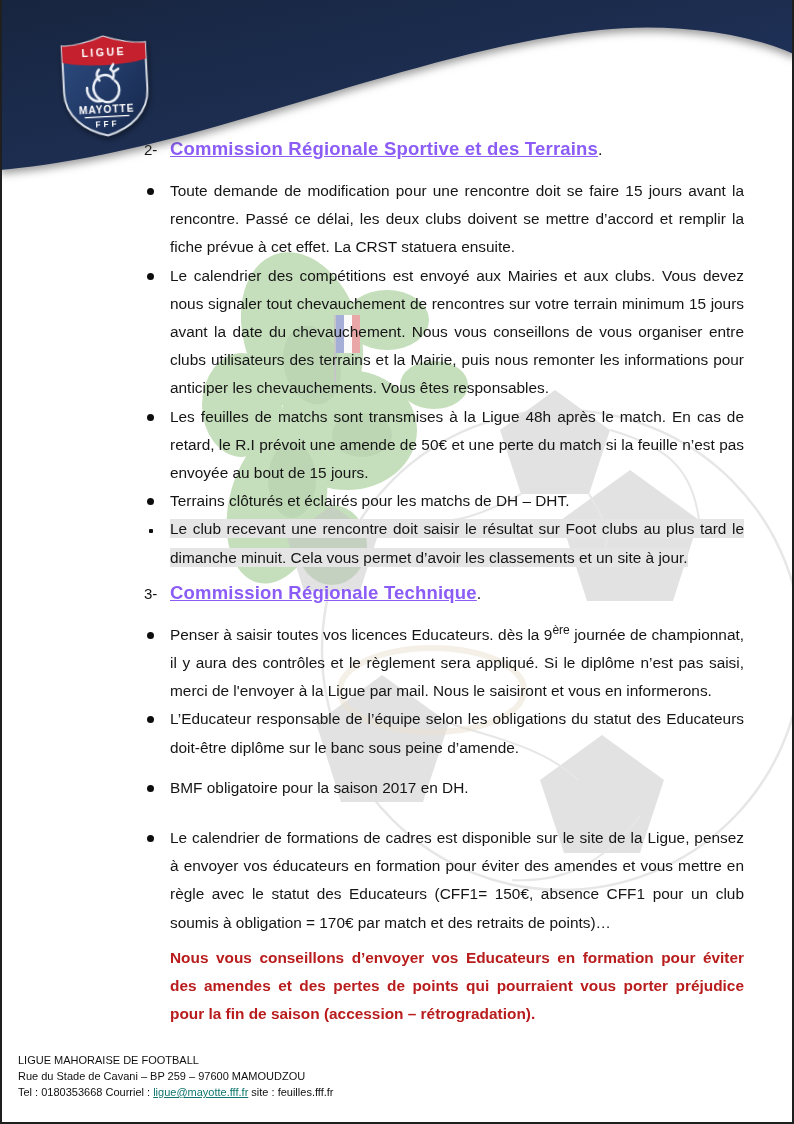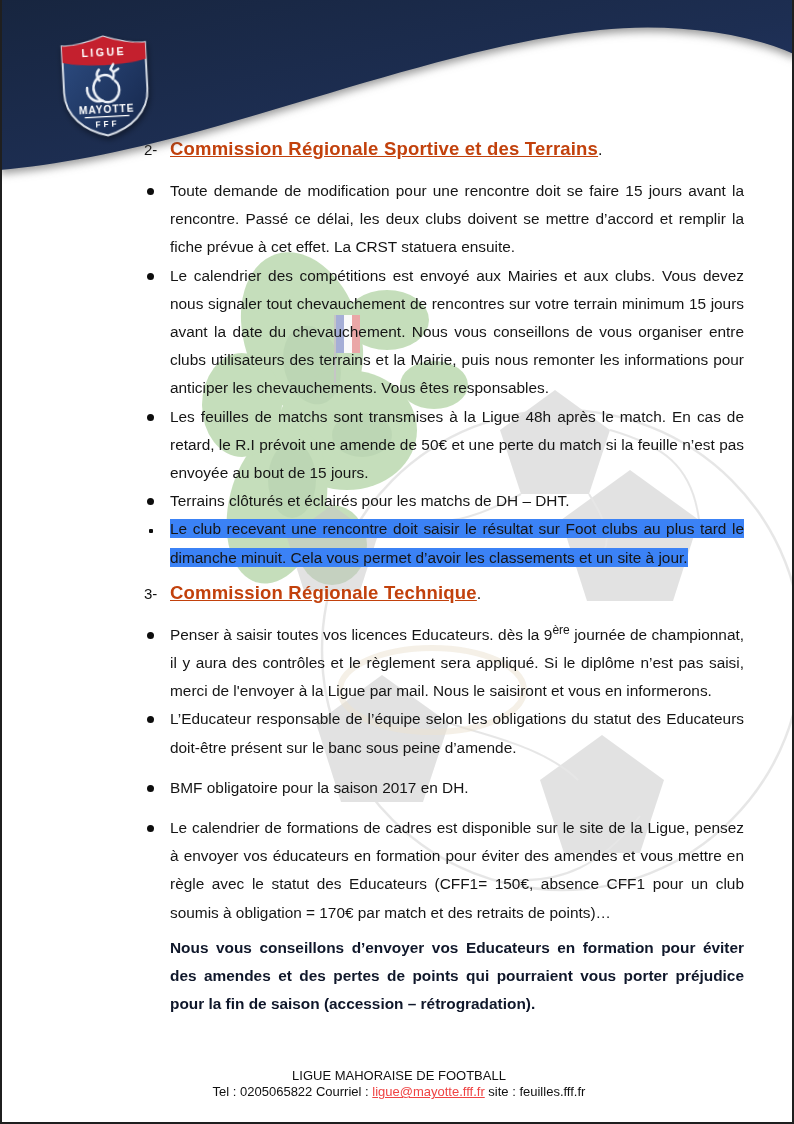--- a/index.html
+++ b/index.html
@@ -14,39 +14,39 @@
   .header-bg .navy { filter: drop-shadow(0px 4px 4px rgba(70,70,70,.55)); }
   .logo-wrap { position:absolute; top:34px; left:55px; width:97px; height:104px; z-index:3; transform:rotate(-3deg); }
   .logo-wrap svg { filter: drop-shadow(1px 3px 3px rgba(0,0,0,.45)); }
 
   .watermark { position:absolute; top:215px; left:0; width:794px; height:720px; z-index:0; pointer-events:none; }
 
   .content { position:relative; z-index:1; padding:136px 52px 0 142px; width:794px; }
 
   h2 { margin:0 0 14px 0; font-size:18.5px; line-height:26px; font-weight:normal; }
   h2 .num { display:inline-block; width:26px; font-size:15px; color:#111; }
-  h2 .ht  { font-weight:bold; text-decoration:underline; color:#c2410c; letter-spacing:.2px; }
+  h2 .ht  { font-weight:bold; text-decoration:underline; color:#8b5cf6; letter-spacing:.2px; }
   h2 .hs  { font-size:16px; }
   h2.second { margin-top:8px; }
 
   .b-item { display:flex; margin:0; }
   .b-item .dot { flex:none; width:26px; position:relative; }
   .b-item .dot::before { content:''; position:absolute; left:3px; top:11px; width:7px; height:7px; border-radius:50%; background:#0d0d0d; }
   .b-item .dot.small::before { width:3.5px; height:3.5px; top:14px; left:5px; border-radius:1px; }
   .b-item .txt { flex:1; margin:0; font-size:15.4px; line-height:28.2px; text-align:justify; color:#151515; }
   .seg-b { font-weight:normal; }
   .seg-sup { vertical-align:super; font-size:12px; line-height:0; }
-  .hl { background:#3b82f6; padding:1px 0; box-decoration-break:clone; -webkit-box-decoration-break:clone; }
-  .mt12 { margin-top:12px;justify-content:flex-end; } .mt6 { margin-top:12px; }
+  .hl { background:#e5e5e5; padding:1px 0; box-decoration-break:clone; -webkit-box-decoration-break:clone; }
+  .mt12 { margin-top:12px;justify-content:flex-end; } .mt6 { margin-top:22px; }
 
-  .closing { margin:7px 0 0 0; padding-left:26px; font-size:15.4px; line-height:28.2px; text-align:justify; font-weight:bold; color:#0f172a; }
+  .closing { margin:7px 0 0 0; padding-left:26px; font-size:15.4px; line-height:28.2px; text-align:justify; font-weight:bold; color:#b91c1c; }
 
-  .footer { position:absolute; left:4px; right:0; bottom:22px; text-align:center; z-index:1;
-            font-size:13px; line-height:16px; color:#101010; }
-  .footer a { color:#ef4444; text-decoration:underline; cursor:pointer; }
+  .footer { position:absolute; left:16px; right:0; bottom:22px; text-align:left; z-index:1;
+            font-size:11px; line-height:16px; color:#101010; }
+  .footer a { color:#0f766e; text-decoration:underline; cursor:pointer; }
 </style>
 </head>
 <body>
 
 <div class="page">
 
   <svg class="header-bg" viewBox="0 0 796 215" preserveAspectRatio="none">
     <defs>
       <linearGradient id="navyGrad" x1="0" y1="0" x2="1" y2="1">
         <stop offset="0" stop-color="#17253f"></stop>
@@ -159,35 +159,36 @@
       <span class="num">3-</span><span class="ht">Commission Régionale Technique</span><span class="hs">.</span>
     </h2>
 
     <div class="b-item">
       <span class="dot"></span>
       <p class="txt"><span>Penser à saisir toutes vos licences Educateurs. dès la 9</span><span class="seg-sup">ère</span><span> journée de championnat, il y aura des contrôles et le règlement sera appliqué. Si le diplôme n’est pas saisi, merci de l'envoyer à la Ligue par mail. Nous le saisiront et vous en informerons.</span></p>
     </div>
 
     <div class="b-item">
       <span class="dot"></span>
-      <p class="txt"><span class="seg-b">L’Educateur responsable de l’équipe selon les obligations du statut des Educateurs doit-être présent sur le banc sous peine d’amende.</span></p>
+      <p class="txt"><span class="seg-b">L’Educateur responsable de l’équipe selon les obligations du statut des Educateurs doit-être diplôme sur le banc sous peine d’amende.</span></p>
     </div>
 
     <div class="b-item mt12">
       <span class="dot"></span>
       <p class="txt"><span class="seg-b">BMF obligatoire pour la saison 2017 en DH.</span></p>
     </div>
 
     <div class="b-item mt6">
       <span class="dot"></span>
       <p class="txt"><span>Le calendrier de formations de cadres est disponible sur le site de la Ligue, pensez à envoyer vos éducateurs en formation pour éviter des amendes et vous mettre en règle avec le statut des Educateurs </span><span class="seg-b">(CFF1= 150€, absence CFF1 pour un club soumis à obligation = 170€ par match et des retraits de points)…</span></p>
     </div>
 
     <p class="closing">Nous vous conseillons d’envoyer vos Educateurs en formation pour éviter des amendes et des pertes de points qui pourraient vous porter préjudice pour la fin de saison (accession – rétrogradation).</p>
 
   </div>
 
   <div class="footer">
     <div>LIGUE MAHORAISE DE FOOTBALL</div>
-    <div><span>Tel : 0205065822 Courriel : </span><a>ligue@mayotte.fff.fr</a><span> site : feuilles.fff.fr</span></div>
+    <div>Rue du Stade de Cavani – BP 259 – 97600 MAMOUDZOU</div>
+    <div><span>Tel : 0180353668 Courriel : </span><a>ligue@mayotte.fff.fr</a><span> site : feuilles.fff.fr</span></div>
   </div>
 
 </div>
 
 </body></html>

